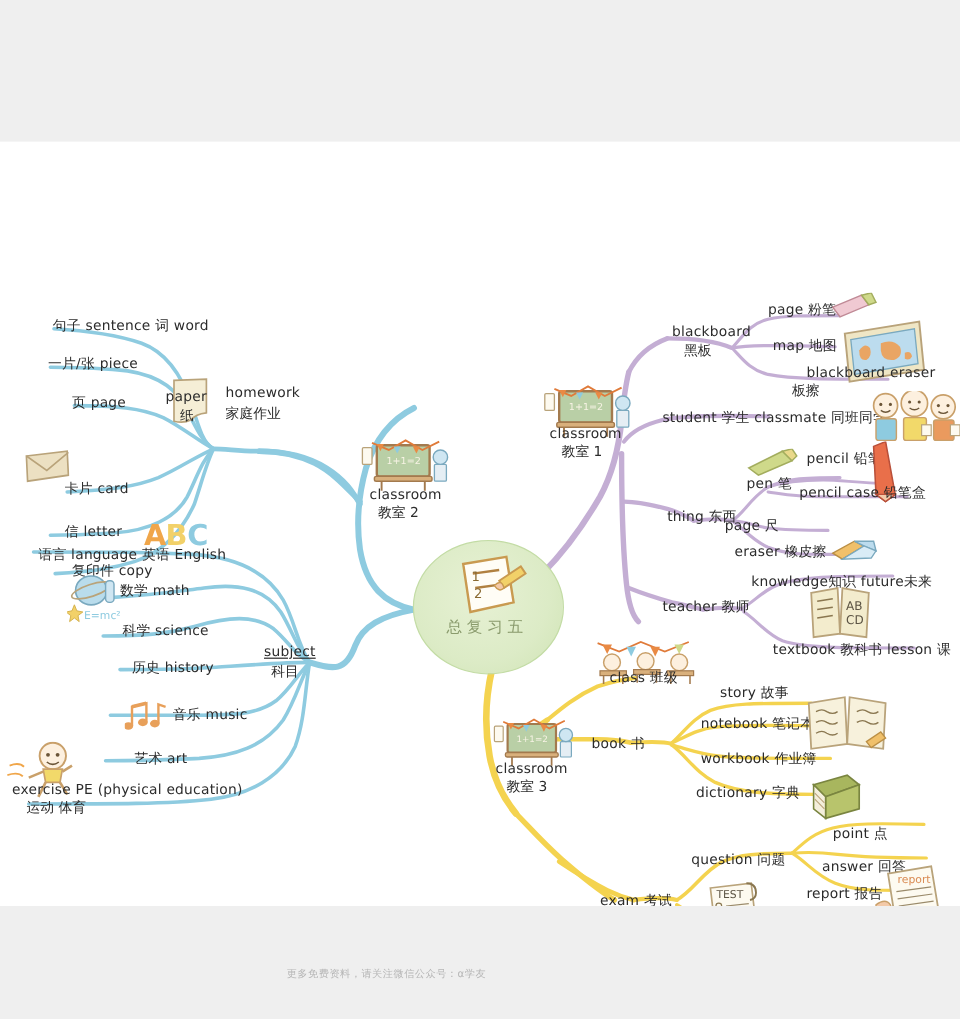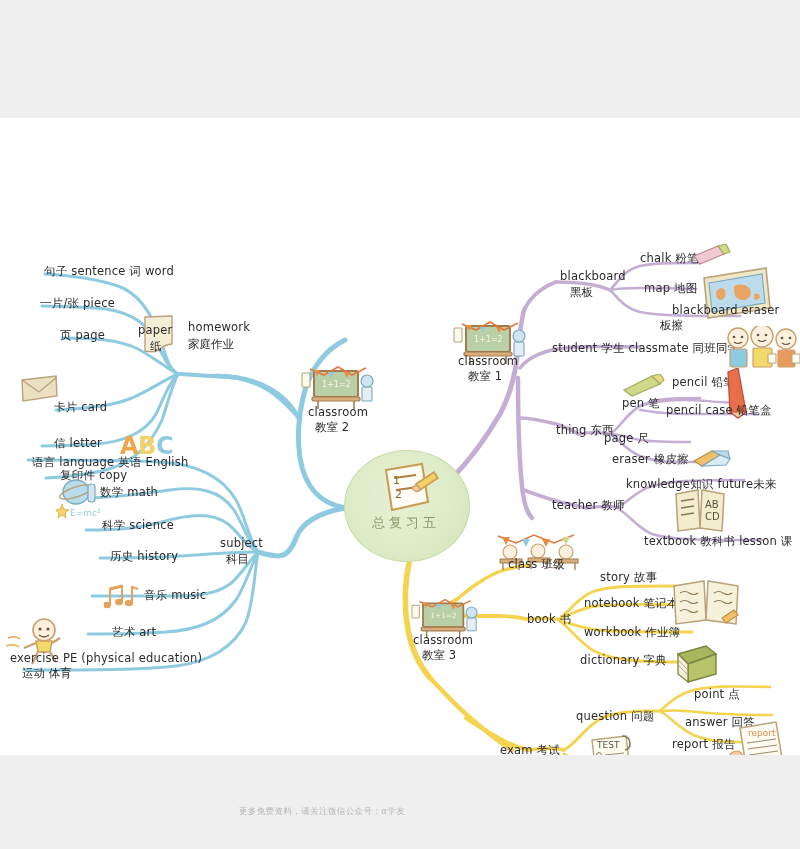--- a/index.html
+++ b/index.html
@@ -182,21 +182,21 @@
       <path d="M32,34 L26,46" stroke="#c9a06a" stroke-width="2.2" fill="none"></path>
       <path d="M44,34 L50,44" stroke="#c9a06a" stroke-width="2.2" fill="none"></path>
       <path d="M30,25 L18,30" stroke="#c9a06a" stroke-width="2.2" fill="none"></path>
       <path d="M46,25 L54,20" stroke="#c9a06a" stroke-width="2.2" fill="none"></path>
       <path d="M2,20 q8,-3 12,1" fill="none" stroke="#f0a64a" stroke-width="1.6"></path>
       <path d="M0,28 q9,-3 13,1" fill="none" stroke="#f0a64a" stroke-width="1.6"></path>
     </svg>
     <div class="lbl en" style="left:10px;top:534px;">exercise  PE (physical education)</div>
     <div class="lbl cn" style="left:22px;top:549px;">运动            体育</div>
 
-    <div class="lbl en" style="left:220px;top:419px;">subject</div>
+    <div class="lbl en" style="left:220px;top:419px;text-decoration:underline;">subject</div>
     <div class="lbl cn" style="left:226px;top:435px;">科目</div>
 
     <svg class="nodeimg" style="left:300px;top:245px;width:76px;height:48px;" viewBox="0 0 76 48">
       <rect x="14" y="8" width="44" height="26" rx="2" fill="#b9cfa6" stroke="#a37a4e" stroke-width="2"></rect>
       <rect x="12" y="34" width="48" height="4" rx="1.5" fill="#d9b07c" stroke="#a37a4e" stroke-width="1.2"></rect>
       <line x1="18" y1="38" x2="18" y2="46" stroke="#a37a4e" stroke-width="1.6"></line>
       <line x1="54" y1="38" x2="54" y2="46" stroke="#a37a4e" stroke-width="1.6"></line>
       <text x="22" y="24" font-size="8" fill="#f7f3e4" font-family="DejaVu Sans, sans-serif">1+1=2</text>
       <polyline points="10,6 24,12 38,4 52,12 66,5" fill="none" stroke="#e07b3a" stroke-width="1.6"></polyline>
       <polygon points="14,7 20,7 17,13" fill="#e98a44"></polygon>
@@ -222,21 +222,21 @@
       <rect x="2" y="10" width="8" height="14" rx="1" fill="#fdfaf0" stroke="#b9a37a" stroke-width="1.1"></rect>
       <rect x="62" y="24" width="10" height="14" rx="1" fill="#e5eef4" stroke="#7aa9bf" stroke-width="1.1"></rect>
       <circle cx="67" cy="18" r="6" fill="#cfe6f2" stroke="#7aa9bf" stroke-width="1.2"></circle>
     </svg>
     <div class="lbl en" style="left:458px;top:237px;">classroom</div>
     <div class="lbl cn" style="left:468px;top:252px;">教室 1</div>
 
     <div class="lbl en" style="left:560px;top:152px;">blackboard</div>
     <div class="lbl cn" style="left:570px;top:168px;">黑板</div>
 
-    <div class="lbl en" style="left:640px;top:134px;">chalk 粉笔</div>
+    <div class="lbl en" style="left:640px;top:134px;">page 粉笔</div>
     <svg class="icon" style="left:692px;top:126px;width:40px;height:22px;" viewBox="0 0 40 22">
       <polygon points="2,12 26,2 32,10 8,20" fill="#f0c9d2" stroke="#c08a96" stroke-width="1.2"></polygon>
       <polygon points="26,2 34,0 38,8 32,10" fill="#cfd98a" stroke="#a3ad5e" stroke-width="1.2"></polygon>
     </svg>
 
     <div class="lbl en" style="left:644px;top:164px;">map 地图</div>
     <svg class="icon" style="left:700px;top:148px;width:72px;height:56px;" viewBox="0 0 72 56">
       <polygon points="4,12 66,2 70,42 8,52" fill="#efe6c5" stroke="#b9a37a" stroke-width="1.6"></polygon>
       <polygon points="9,17 62,8 65,37 12,46" fill="#bcdcee" stroke="#7aa9bf" stroke-width="1.1"></polygon>
       <path d="M16,26 q5,-7 9,-2 q2,7 -3,10 q-6,1 -6,-8 Z" fill="#e9a564"></path>
@@ -334,21 +334,21 @@
       <line x1="11" y1="33" x2="11" y2="40" stroke="#a37a4e" stroke-width="1.3"></line>
       <line x1="27" y1="33" x2="27" y2="40" stroke="#a37a4e" stroke-width="1.3"></line>
       <line x1="39" y1="32" x2="39" y2="39" stroke="#a37a4e" stroke-width="1.3"></line>
       <line x1="55" y1="32" x2="55" y2="39" stroke="#a37a4e" stroke-width="1.3"></line>
       <line x1="67" y1="33" x2="67" y2="40" stroke="#a37a4e" stroke-width="1.3"></line>
       <line x1="83" y1="33" x2="83" y2="40" stroke="#a37a4e" stroke-width="1.3"></line>
     </svg>
     <div class="lbl en" style="left:508px;top:440px;">class 班级</div>
 
     <div class="lbl en" style="left:600px;top:453px;">story 故事</div>
-    <div class="lbl en" style="left:527px;top:495px;">book 书</div>
+    <div class="lbl en" style="left:493px;top:495px;">book 书</div>
     <div class="lbl en" style="left:584px;top:479px;">notebook 笔记本</div>
     <svg class="icon" style="left:670px;top:460px;width:72px;height:52px;" viewBox="0 0 72 52">
       <path d="M4,8 L34,3 L36,42 L6,46 Z" fill="#f7f1dc" stroke="#b9a37a" stroke-width="1.5"></path>
       <path d="M68,8 L38,3 L36,42 L66,46 Z" fill="#f7f1dc" stroke="#b9a37a" stroke-width="1.5"></path>
       <path d="M10,15 q5,-3 9,0 q5,3 9,0" fill="none" stroke="#8a7750" stroke-width="1.1"></path>
       <path d="M10,24 q5,-3 9,0 q5,3 9,0" fill="none" stroke="#8a7750" stroke-width="1.1"></path>
       <path d="M10,33 q5,-3 9,0 q5,3 9,0" fill="none" stroke="#8a7750" stroke-width="1.1"></path>
       <path d="M44,15 q5,-3 9,0 q5,3 9,0" fill="none" stroke="#8a7750" stroke-width="1.1"></path>
       <path d="M44,24 q5,-3 9,0 q5,3 9,0" fill="none" stroke="#8a7750" stroke-width="1.1"></path>
       <polygon points="52,40 64,32 68,37 56,45" fill="#f0c06a" stroke="#bb8f45" stroke-width="1.1"></polygon>

